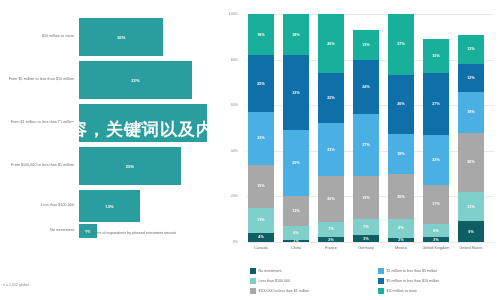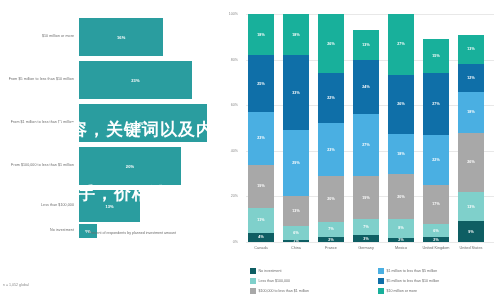--- a/index.html
+++ b/index.html
@@ -325,15 +325,14 @@
         <div class="tx">$100,000 to less than $1 million</div>
       </div>
       <div class="lg">
         <div class="sw" style="background:#18b09b;"></div>
         <div class="tx">$10 million or more</div>
       </div>
     </div>
   </div>
 
   <div class="ovl" id="ovl1">内容，关键词以及内容</div>
-  <div class="ovl" id="ovl2">是一手，价格涨</div>
 
 </div>
 
 </body></html>

